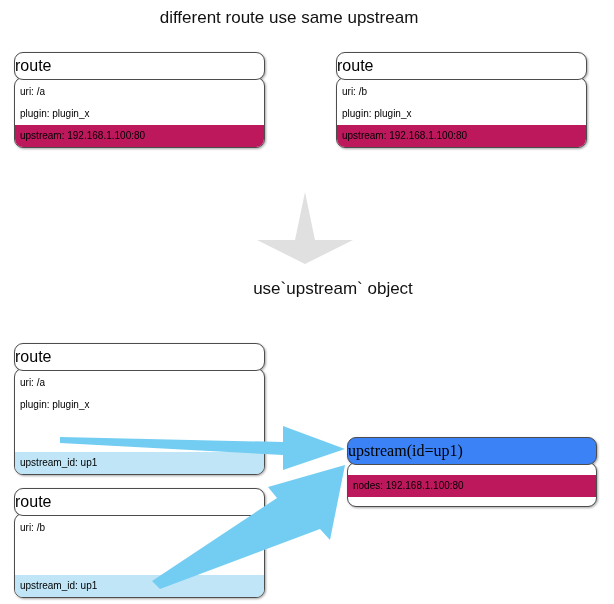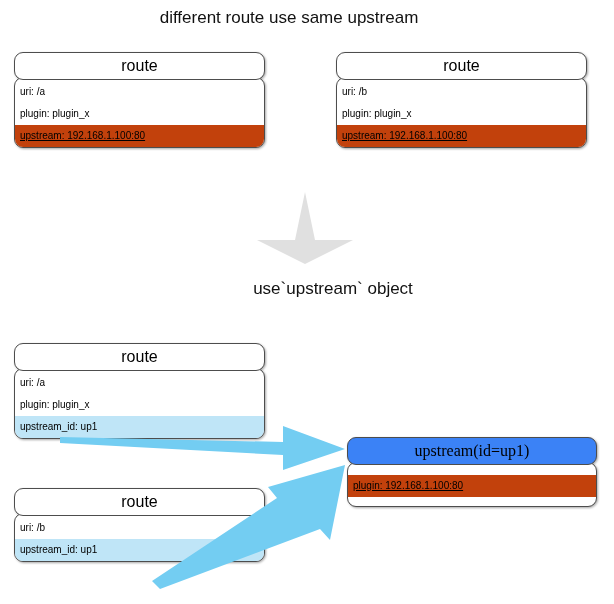--- a/index.html
+++ b/index.html
@@ -42,21 +42,20 @@
     position: absolute;
     filter: drop-shadow(1.5px 1.5px 1.2px rgba(0,0,0,0.35));
   }
   .card-header {
     box-sizing: border-box;
     border: 1.2px solid #4d4d4d;
     border-radius: 9px;
     background: #ffffff;
     height: 28px;
     line-height: 25px;
-    text-align: center;
     font-size: 16px;
     position: relative;
     z-index: 2;
   }
   .card-header.blue { background: #3b82f6; font-family: Liberation Serif, serif; }
 
   .card-body {
     box-sizing: border-box;
     border: 1.2px solid #4d4d4d;
     border-radius: 9px;
@@ -67,22 +66,22 @@
     overflow: hidden;
     padding-top: 3px;
   }
   .row {
     font-size: 10px;
     line-height: 22px;
     height: 22px;
     padding-left: 5px;
     white-space: pre;
   }
-  .row.pink { background: #c2410c; text-decoration: underline; }
-  .row.blue { background: #bfe5f7; }
+  .row.pink { background: #be185d; }
+  .row.blue { background: #bfe5f7; margin-top: 36px; }
   .spacer { height: 9px; }
 
   
   .gray-arrow {
     position: absolute;
     left: 255px;
     top: 192px;
     width: 100px;
     height: 72px;
   }
@@ -141,21 +140,21 @@
     <div class="card-body">
       <div class="row">uri: /b</div>
       <div class="row blue">upstream_id: up1</div>
     </div>
   </div>
 
   <div class="card" style="left:347px; top:437px; width:250px;">
     <div class="card-header blue">upstream(id=up1)</div>
     <div class="card-body">
       <div class="spacer"></div>
-      <div class="row pink">plugin: 192.168.1.100:80</div>
+      <div class="row pink">nodes: 192.168.1.100:80</div>
       <div class="spacer"></div>
     </div>
   </div>
 
   <svg class="blue-arrows" viewBox="0 0 614 604">
 
     <polygon points="60,437 283,442 283,426 345,449 283,470 283,455 60,443" fill="#73cdf2"></polygon>
 
     <polygon points="152,581 277,498 268,487 345,465 330,540 320,529 160,589" fill="#73cdf2"></polygon>
   </svg>

